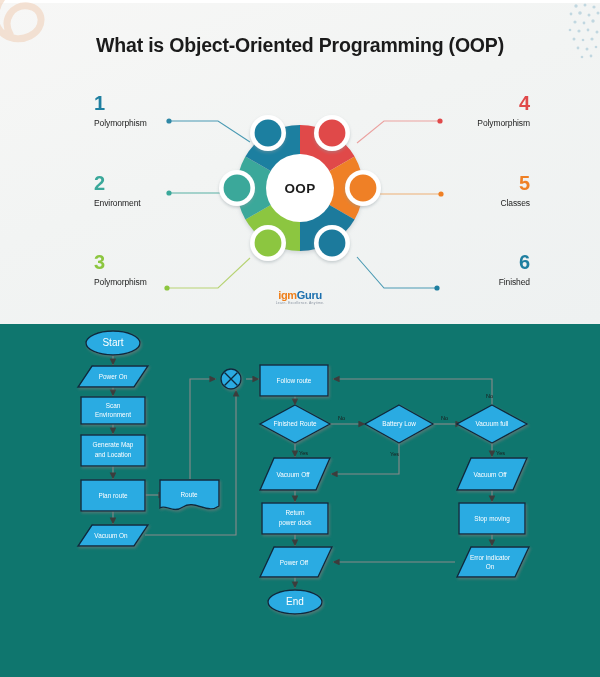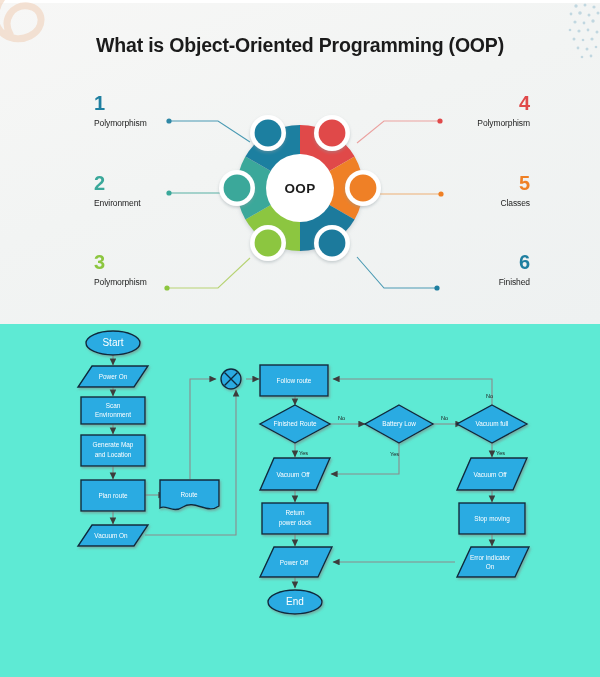--- a/index.html
+++ b/index.html
@@ -52,21 +52,21 @@
   .p1{left:94px;top:93px;}
   .p2{left:94px;top:173px;}
   .p3{left:94px;top:252px;}
   .p4{left:412px;top:93px;}
   .p5{left:412px;top:173px;}
   .p6{left:412px;top:252px;}
 
   .connectors{position:absolute;left:0;top:0;width:600px;height:324px;pointer-events:none;}
 
   
-  .flow-panel{position:relative;width:600px;height:353px;background:#5eead4;}
+  .flow-panel{position:relative;width:600px;height:353px;background:#0f766e;}
   .flow-svg{display:block;}
 </style>
 </head>
 <body>
 
 <div class="oop-panel">
 
   <div class="edge-top"></div>
 
   <svg class="deco-swirl" viewBox="0 0 104 78">
@@ -188,20 +188,26 @@
   </div>
   <div class="pt right p5">
     <div class="num" style="color:#ef8025">5</div>
     <div class="lbl">Classes</div>
   </div>
   <div class="pt right p6">
     <div class="num" style="color:#1f7fa0">6</div>
     <div class="lbl">Finished</div>
   </div>
 
+  <div class="igm-logo">
+    <div class="l1">
+      <span class="a">igm</span><span class="b">Guru</span>
+    </div>
+    <div class="l2">Learn. Excellence. Anytime.</div>
+  </div>
 </div>
 
 <div class="flow-panel">
 <svg class="flow-svg" width="600" height="353" viewBox="0 0 600 353">
   <defs>
     <marker id="ah" markerWidth="7" markerHeight="7" refX="6" refY="3" orient="auto">
       <path d="M0 0 L6.5 3 L0 6 z" fill="#3c3c3c"></path>
     </marker>
     <filter id="nShadow" x="-25%" y="-25%" width="160%" height="170%">
       <feDropShadow dx="1.2" dy="1.6" stdDeviation="1" flood-color="#7c7c7c" flood-opacity=".55"></feDropShadow>

